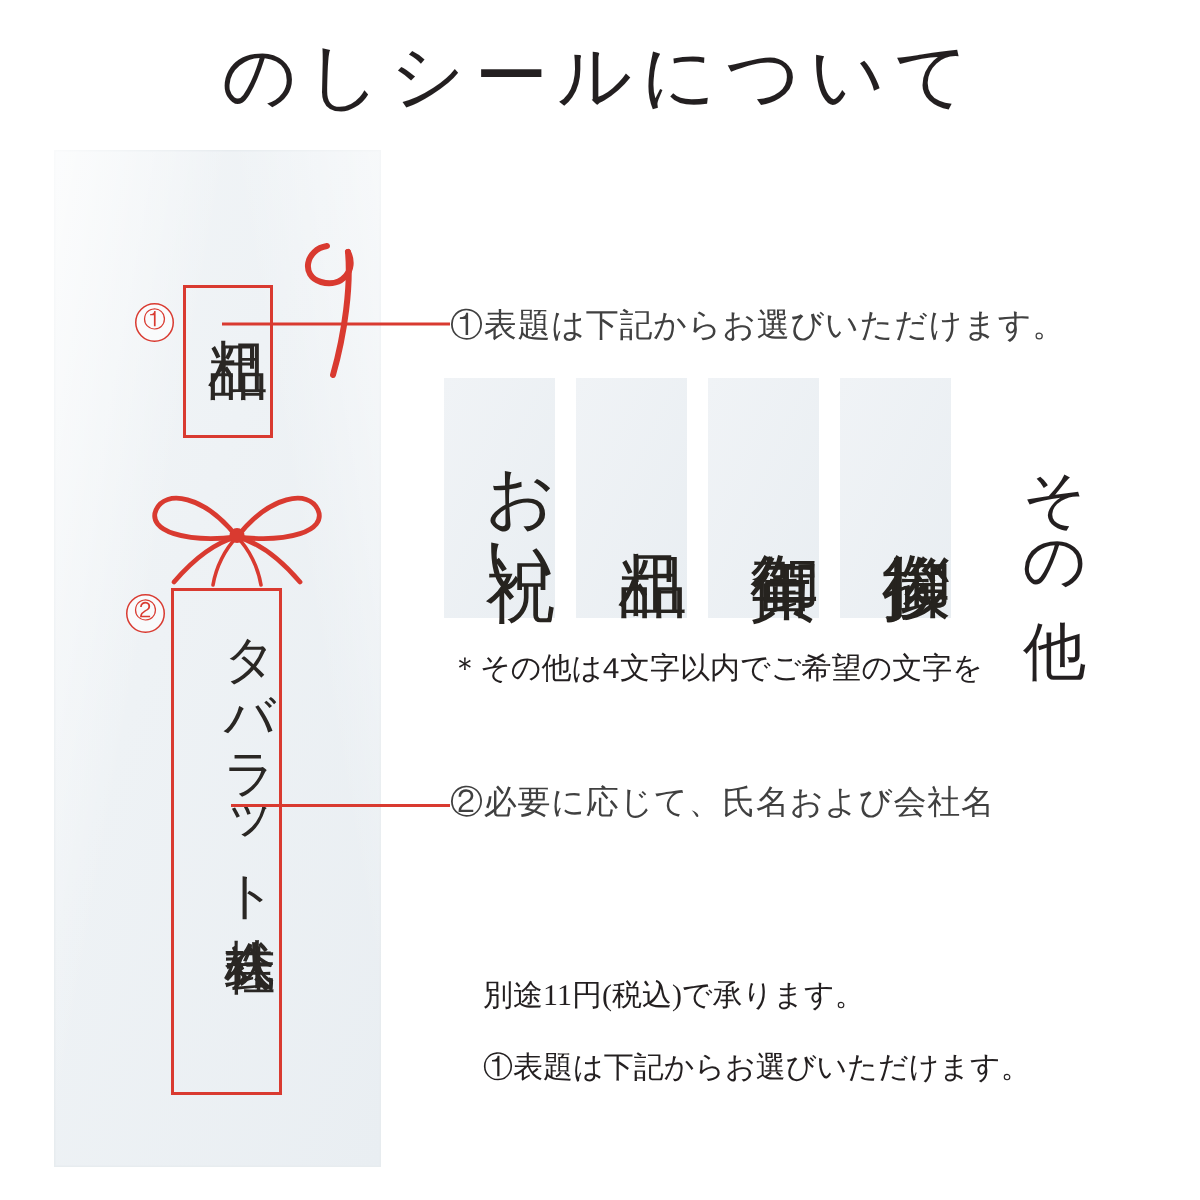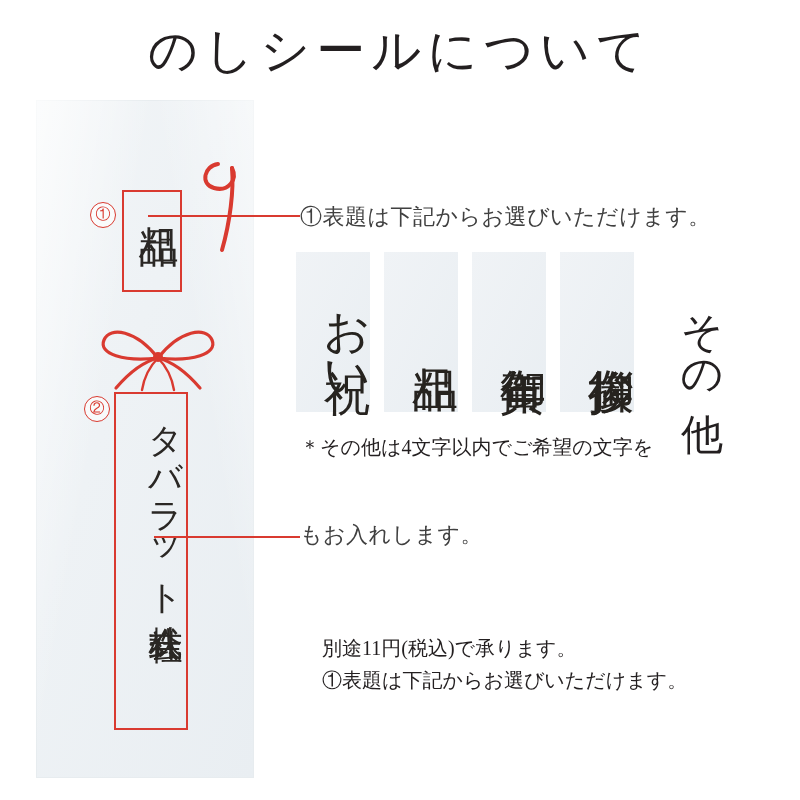--- a/index.html
+++ b/index.html
@@ -181,32 +181,33 @@
   }
 
   .note-small {
     position: absolute;
     left: 300px;
     top: 432px;
     width: 470px;
     font-size: 20px;
     line-height: 1.55;
     color: #231f20;
+    font-family: Liberation Mono, monospace;
   }
 
   .footnote {
     position: absolute;
     left: 300px;
     top: 632px;
     width: 480px;
     font-size: 20px;
     line-height: 1.6;
     color: #231f20;
   }
-  .footnote .indent { display: block; padding-left: 22px; }
+  .footnote .indent { display: block; padding-left: 22px; margin-top: 16px; }
 </style>
 </head>
 <body>
 
 <div class="page-title">のしシールについて</div>
 
 <div class="noshi-seal">
   <div class="seal-paper-sheen"></div>
 
   <svg class="noshi-mark" viewBox="0 0 70 110">
@@ -254,19 +255,19 @@
   <div class="sample-other">
     <div class="vtext">その他</div>
   </div>
 </div>
 
 <div class="note-small">
   <div>＊その他は4文字以内でご希望の文字を</div>
 </div>
 
 <div class="ann ann-2">
-  <div>もお入れします。</div>
+  <div>②必要に応じて、氏名および会社名</div>
 </div>
 
 <div class="footnote">
   <div class="indent">別途11円(税込)で承ります。</div>
   <div class="indent">①表題は下記からお選びいただけます。</div>
 </div>
 
 </body></html>

